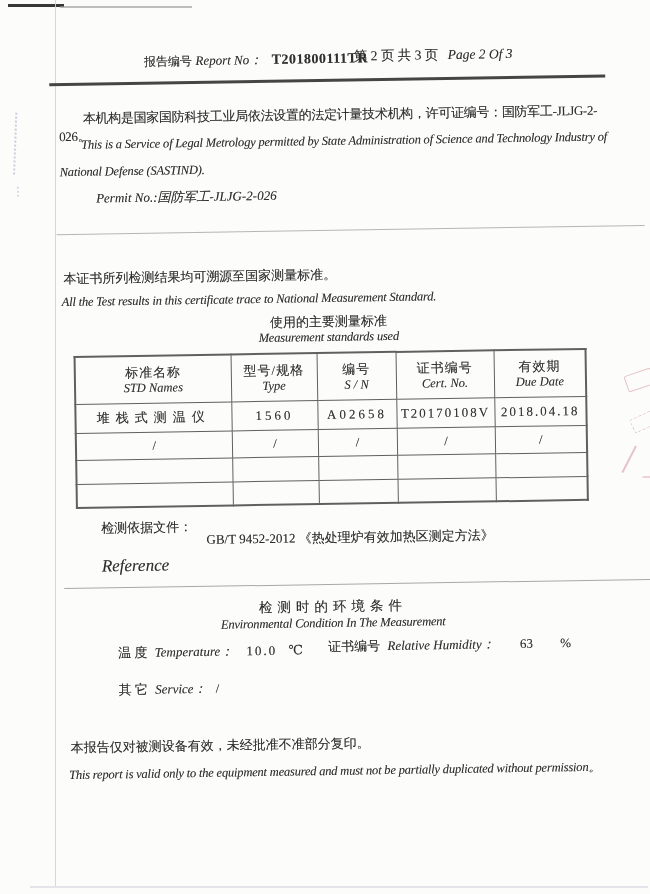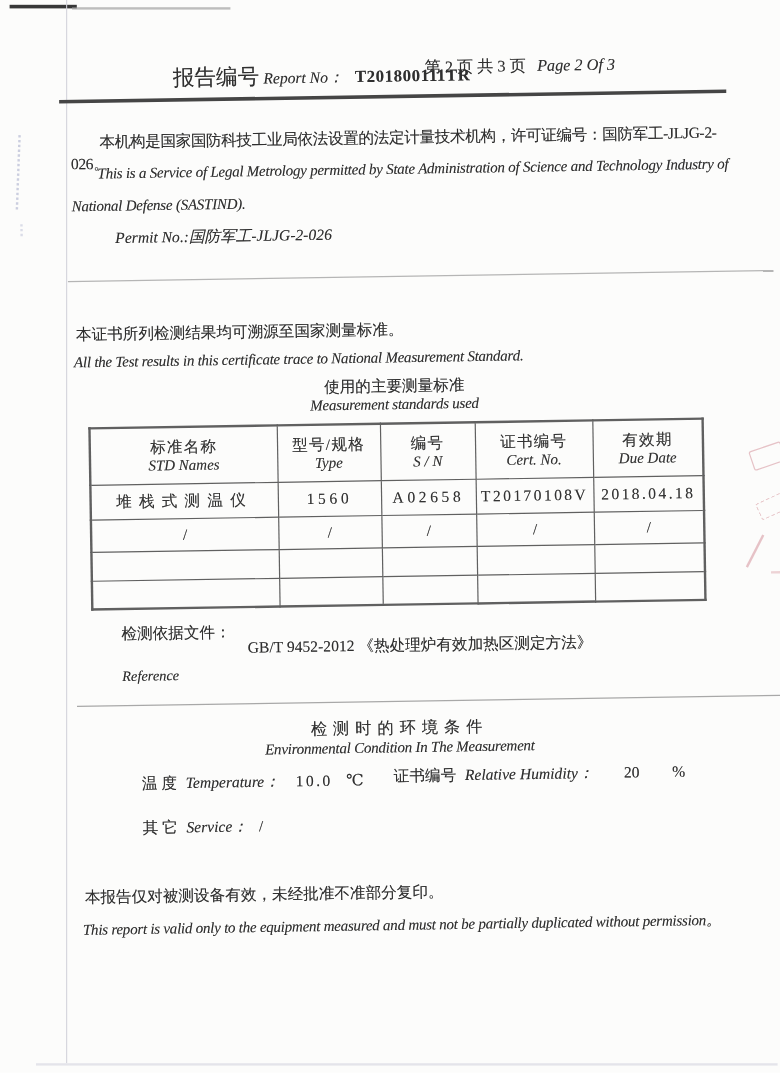--- a/index.html
+++ b/index.html
@@ -67,21 +67,21 @@
 <div class="page">
 
   <div class="edge-dark"></div>
   <div class="edge-gray"></div>
   <div class="scanline-v"></div>
   <div class="edge-bottom"></div>
 
   <div class="sheet">
 
     <div class="abs" style="left:150px;top:50px;font-size:14px;">
-      <span class="cn" style="font-size:18px;">报告编号</span>
+      <span class="cn" style="font-size:12px;">报告编号</span>
       <span class="it" style="font-size:13px;">Report No：</span>
       <span class="b" style="letter-spacing:.5px;margin-left:6px;">T201800111TR</span>
     </div>
     <div class="abs" style="left:360px;top:48px;font-size:13.5px;">
       <span>第 2 页 共 3 页</span>
       <span class="it" style="margin-left:6px;">Page 2 Of 3</span>
     </div>
     <div class="rule hdr-line"></div>
 
     <div class="abs cn" style="left:64px;top:106px;width:566px;text-indent:24px;letter-spacing:-0.3px;white-space:normal;">本机构是国家国防科技工业局依法设置的法定计量技术机构，许可证编号：国防军工-JLJG-2-026。</div>
@@ -153,37 +153,37 @@
         <td></td>
         <td></td>
         <td></td>
         <td></td>
       </tr>
     </tbody>
       </table>
 
     <div class="abs cn" style="left:100px;top:516px;">检测依据文件：</div>
     <div class="abs cn" style="left:205px;top:529px;">GB/T 9452-2012 《热处理炉有效加热区测定方法》</div>
-    <div class="abs it" style="left:100px;top:553px;font-size:12px;">Reference</div>
+    <div class="abs it" style="left:100px;top:553px;font-size:17px;">Reference</div>
 
     <div class="rule divider2"></div>
 
     <div class="abs center lsT" style="left:75px;top:598px;width:511px;font-size:13.5px;">检测时的环境条件</div>
     <div class="abs en center" style="left:75px;top:616px;width:511px;">Environmental Condition In The Measurement</div>
 
     <div class="abs" style="left:115px;top:641px;font-size:13px;">
       <span>温 度</span>
       <span class="it" style="margin-left:4px;">Temperature：</span>
       <span class="ls2" style="margin-left:10px;text-align:center;">10.0</span>
       <span style="margin-left:8px;">℃</span>
     </div>
     <div class="abs" style="left:325px;top:638px;font-size:13px;">
       <span>证书编号</span>
       <span class="it" style="margin-left:4px;">Relative Humidity：</span>
-      <span style="margin-left:22px;">20</span>
+      <span style="margin-left:22px;">63</span>
       <span style="margin-left:24px;">%</span>
     </div>
     <div class="abs" style="left:115px;top:678px;font-size:13px;">
       <span>其 它</span>
       <span class="it" style="margin-left:4px;">Service：</span>
       <span style="margin-left:6px;">/</span>
     </div>
 
     <div class="abs cn" style="left:66px;top:735px;">本报告仅对被测设备有效，未经批准不准部分复印。</div>
     <div class="abs en" style="left:64px;top:763px;">This report is valid only to the equipment measured and must not be partially duplicated without permission。</div>

